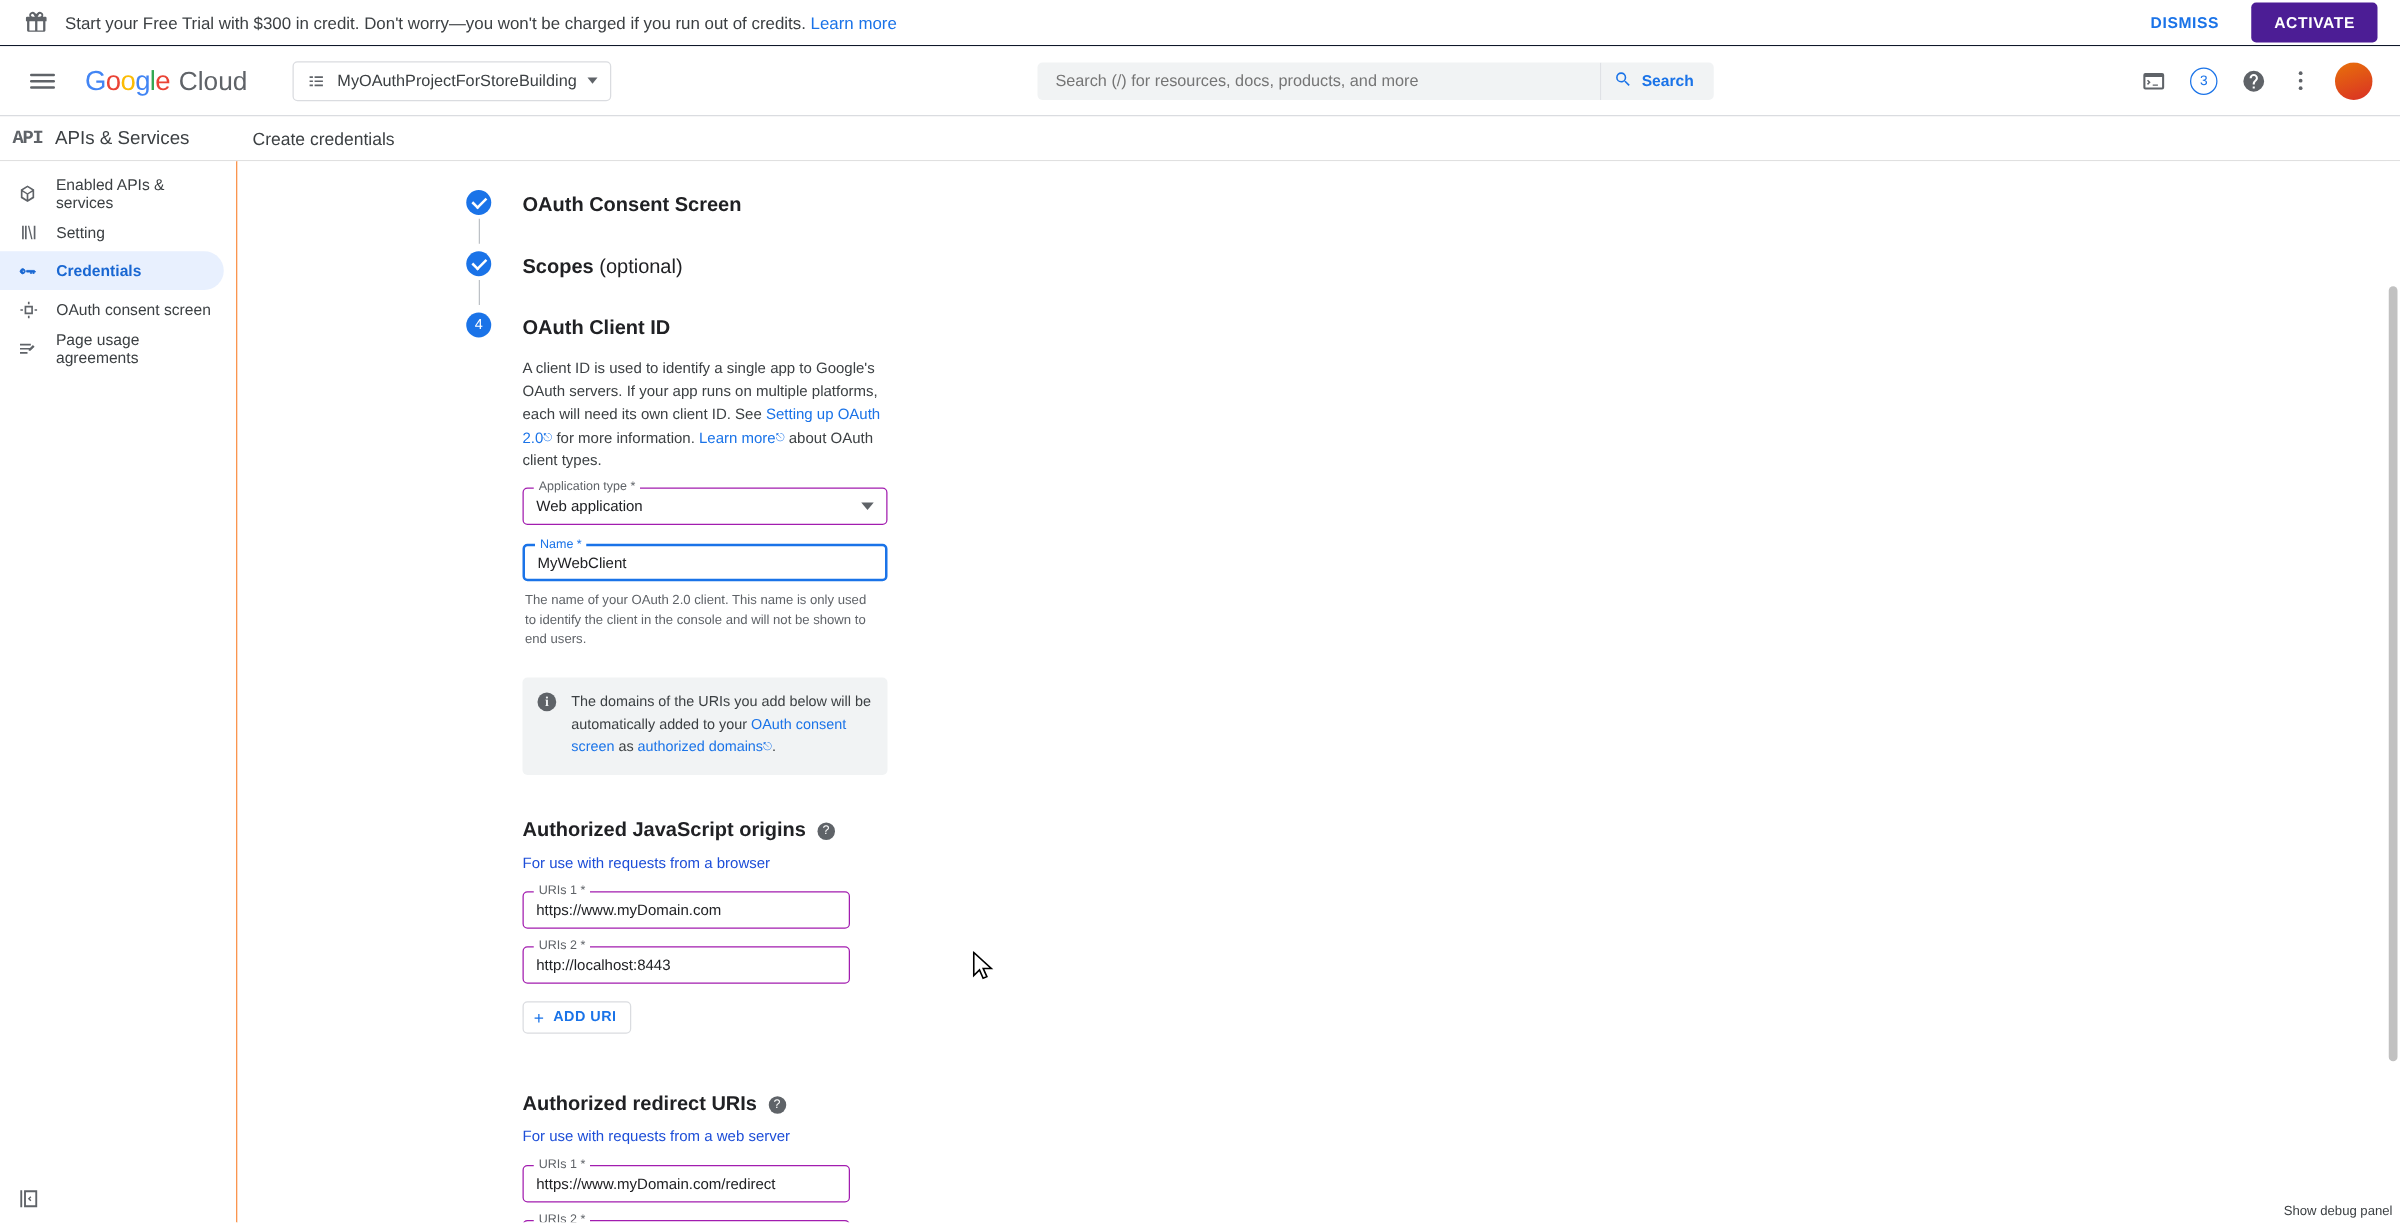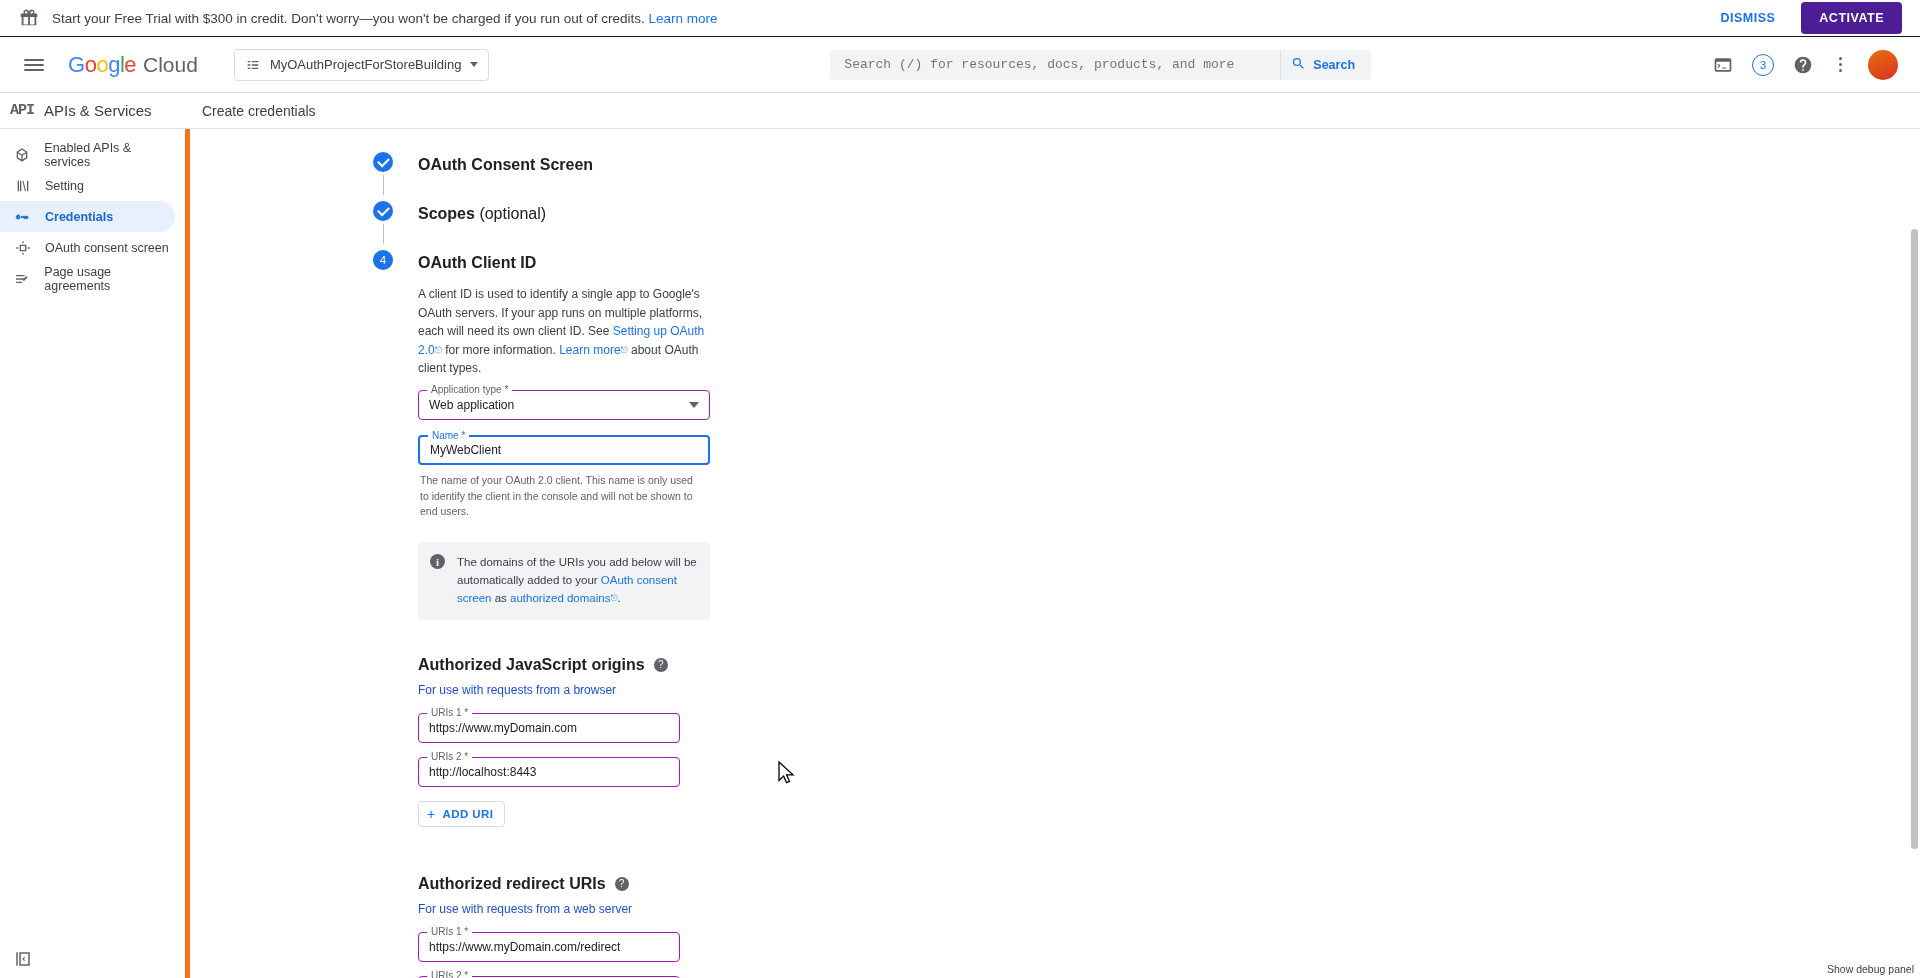--- a/index.html
+++ b/index.html
@@ -77,21 +77,21 @@
   .project-chip .dots-icon { width: 16px; height: 16px; }
   .project-name { font-size: 13px; color: #3c4043; }
   .caret { width: 0;height: 0;border-left: 4.5px solid transparent;border-right: 4.5px solid transparent;border-top: 5px solid #5f6368; }
 
   .search-wrap { margin-left: auto; display: flex; align-items: center; }
   .search-box {
     width: 450px; height: 30px;
     background: #f1f3f4;
     border: none; border-radius: 4px 0 0 4px;
     padding: 0 14px; font-size: 13px; color: #3c4043;
-    font-family: Liberation Mono, monospace;
+    font-family: Liberation Sans, sans-serif;
     outline: none;
   }
   .search-btn {
     height: 30px; background: #f1f3f4; border: none;
     border-radius: 0 4px 4px 0;
     display: flex; align-items: center; gap: 7px;
     padding: 0 16px 0 10px; cursor: pointer;
     color: #1a73e8; font-weight: bold; font-size: 12.5px;
     font-family: inherit;
     border-left: 1px solid #dfe1e5;
@@ -124,21 +124,21 @@
     display: flex; align-items: center; gap: 10px;
   }
   .api-mark { font-family: "Liberation Mono", monospace; font-size: 15px; color: #5f6368; }
   .api-title { font-size: 15px; color: #3c4043; font-weight: normal; letter-spacing: 0; }
   .page-title { font-size: 14px; color: #3c4043; padding-left: 12px;}
 
   
   .body-wrap { display: flex; height: calc(978px - 37px - 56px - 36px); }
   .sidebar {
     width: 190px; flex: 0 0 190px;
-    border-right: 5px solid #f97316;
+    border-right: 1px solid #f97316;
     padding-top: 10px;
     position: relative;
     background: #fff;
   }
   .side-item {
     display: flex; align-items: center; gap: 14px;
     height: 31px; padding-left: 14px;
     font-size: 12.5px; color: #3c4043; cursor: pointer;
     border-radius: 0 16px 16px 0; margin-right: 10px;
   }

